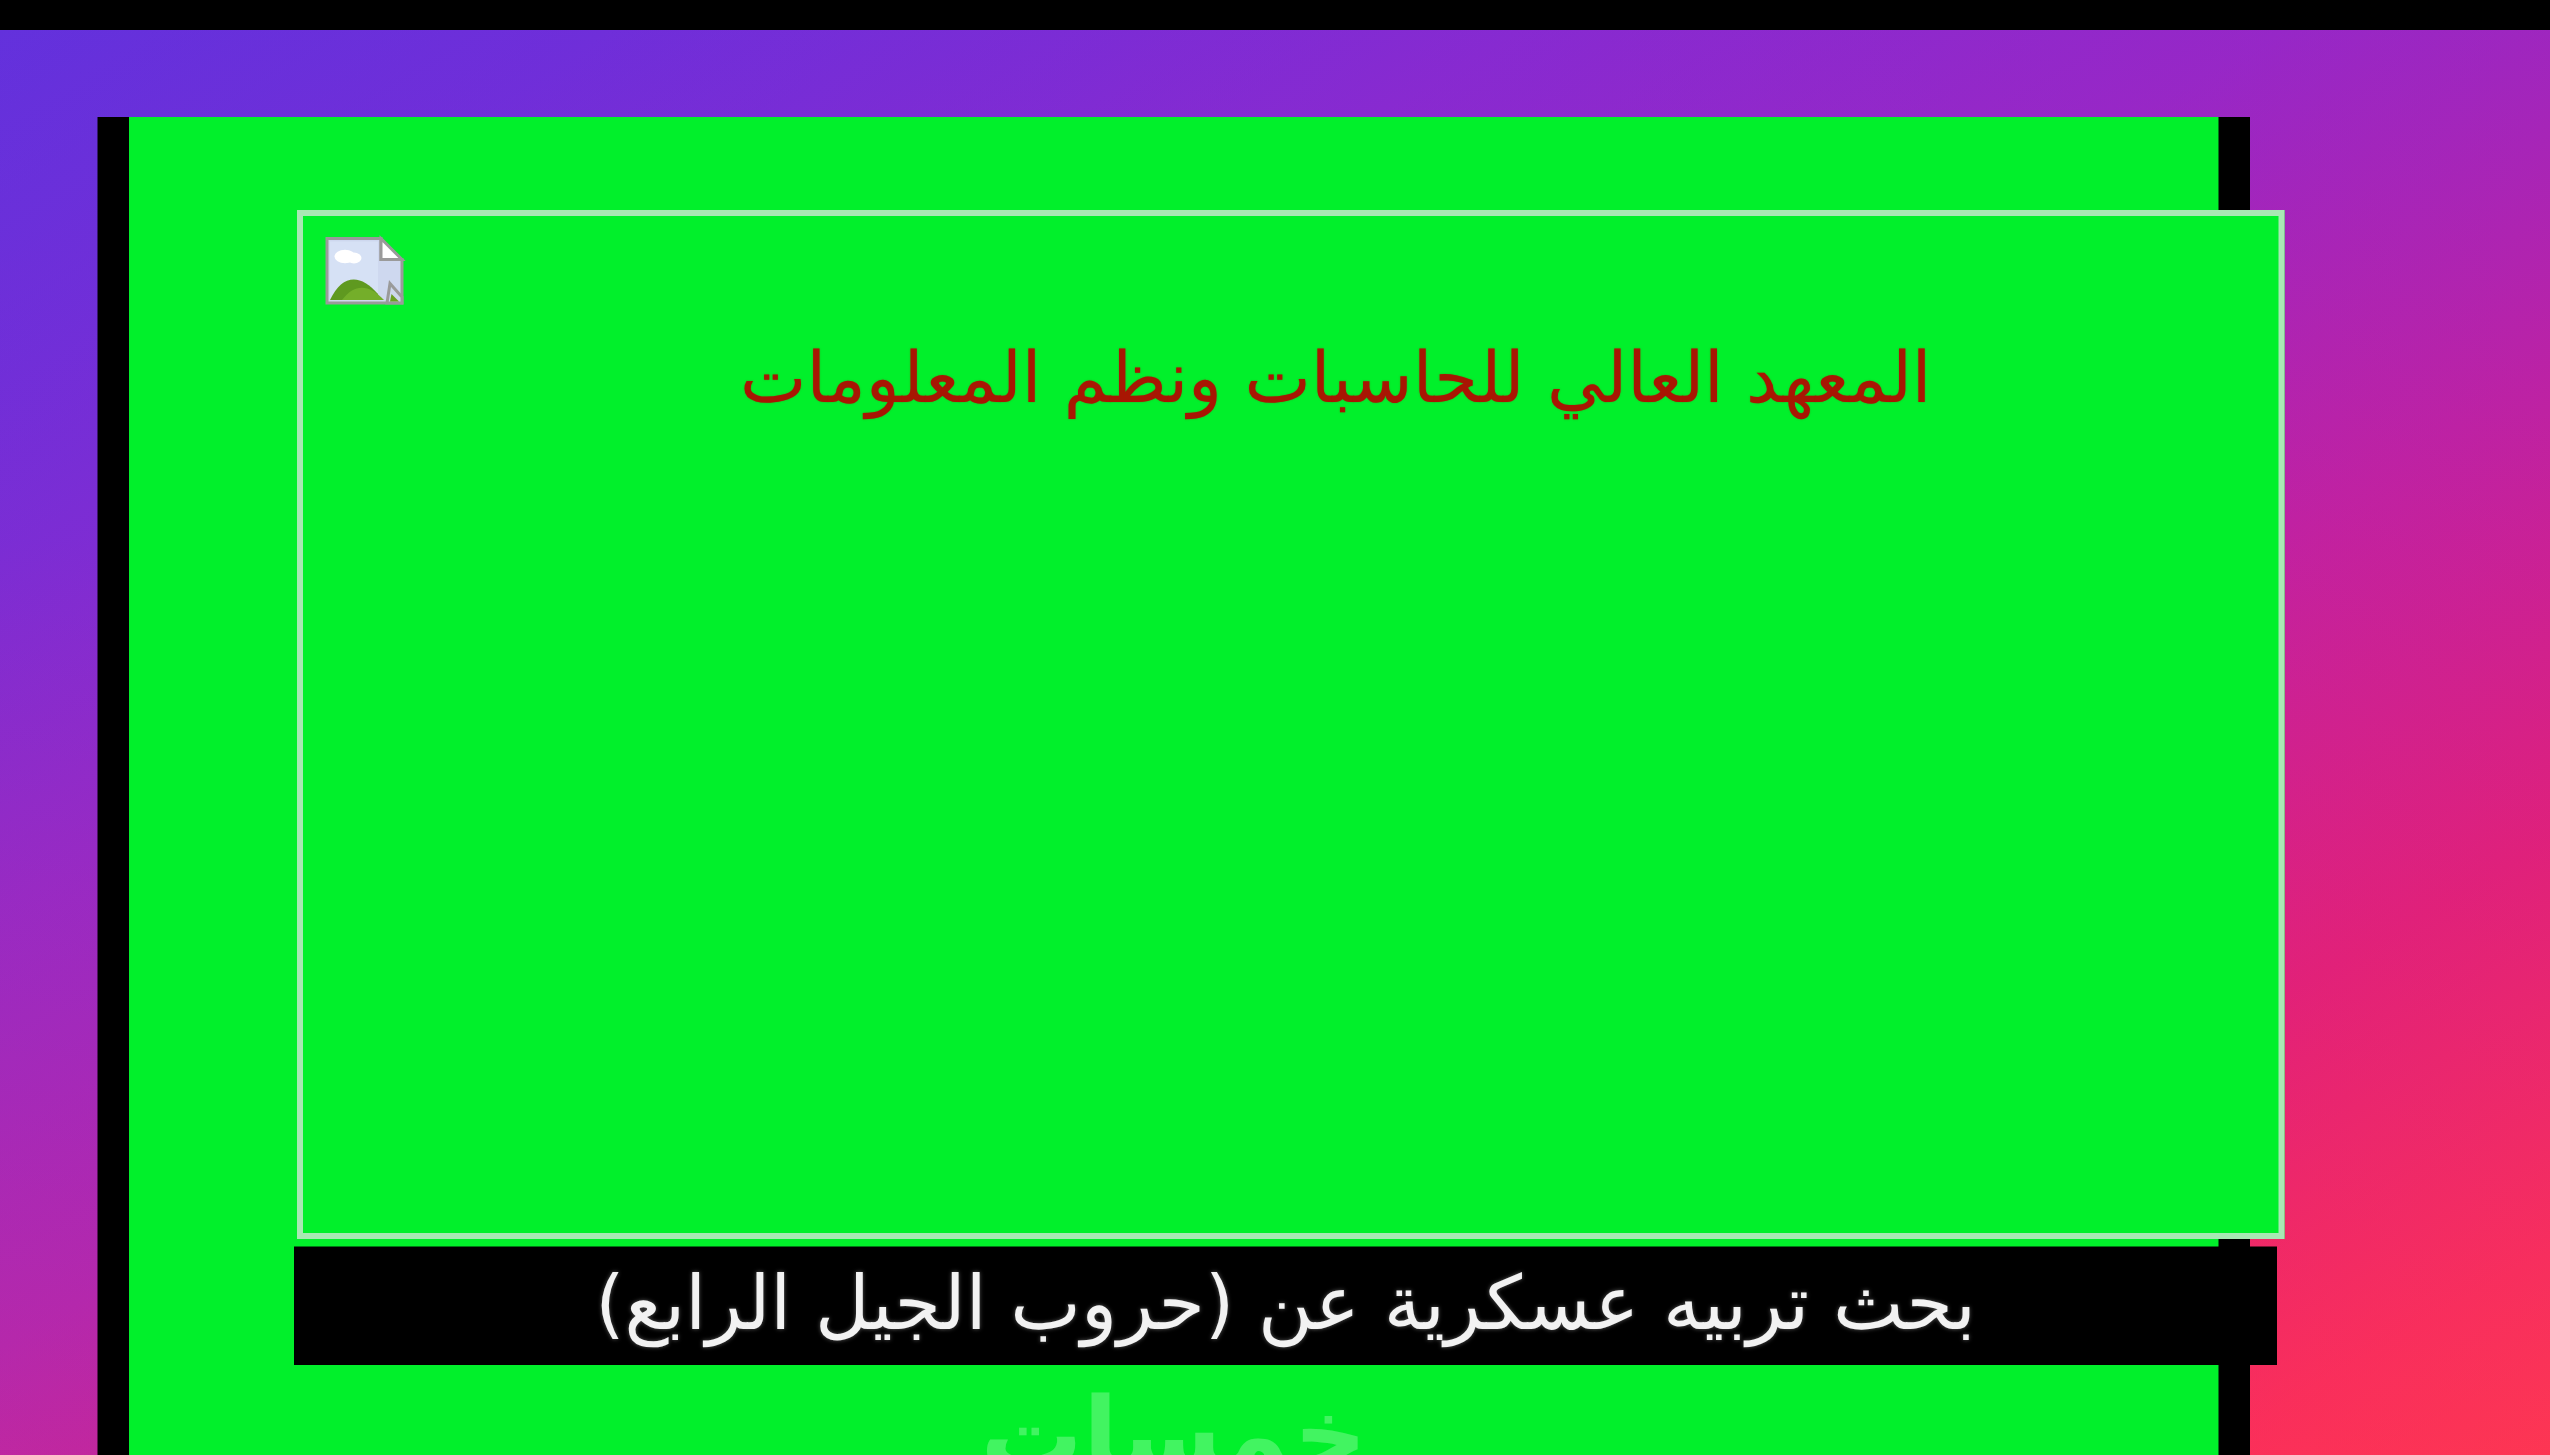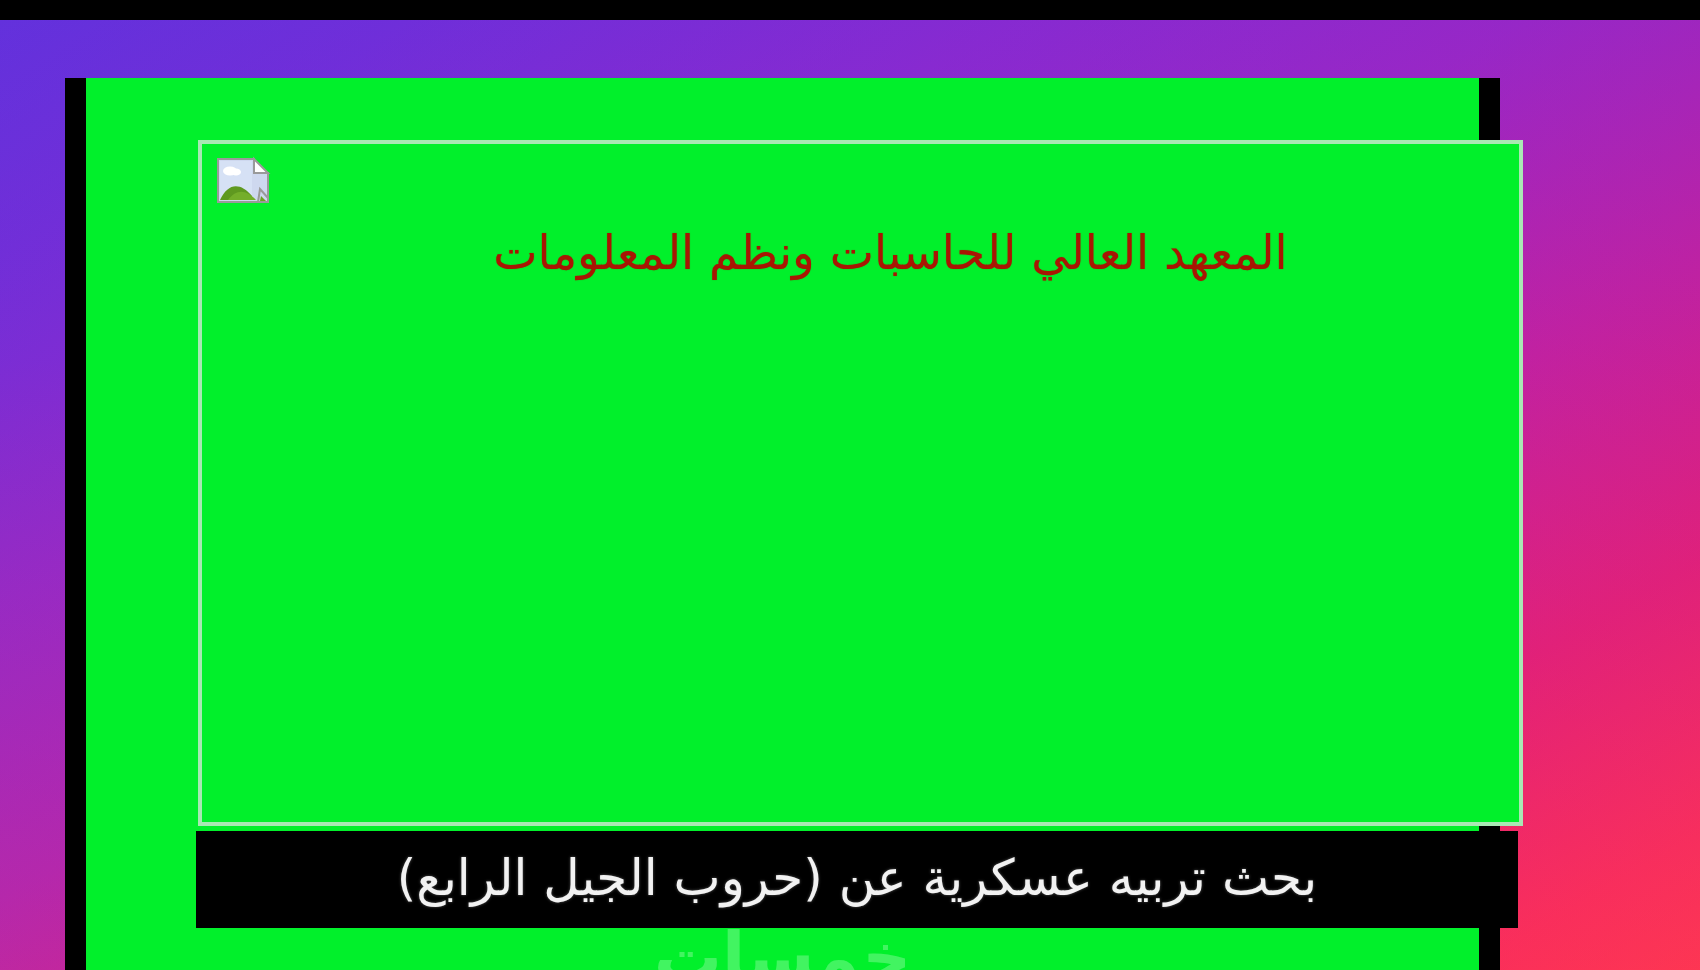--- a/index.html
+++ b/index.html
@@ -110,21 +110,21 @@
     z-index: 5;
     text-shadow: 0 0 1px rgba(160,20,0,0.5);
   }
 
   
   #caption-bar {
     position: absolute;
     left: 110px;
     top: 753px;
     width: 1322px;
-    height: 97px;
+    height: 79px;
     background: #000000;
     z-index: 5;
     display: flex;
     align-items: center;
     justify-content: center;
   }
   #caption-text {
     color: #f2f2f2;
     font-size: 50px;
     line-height: 1;

